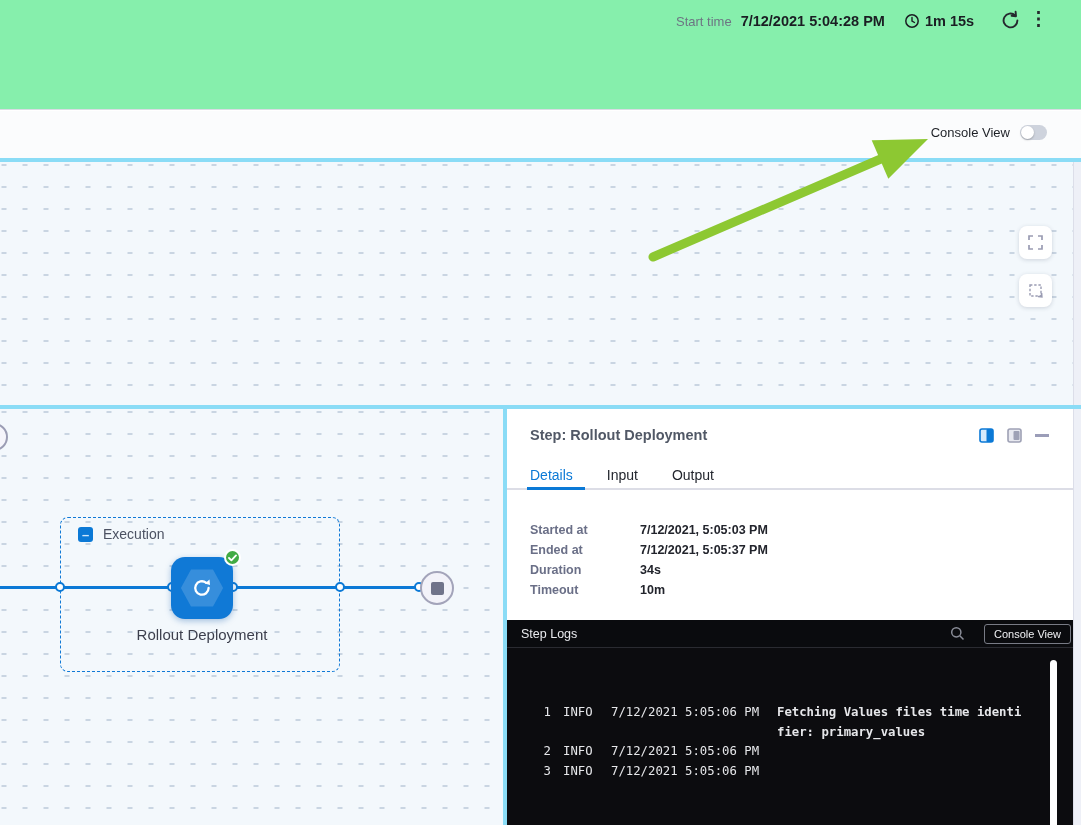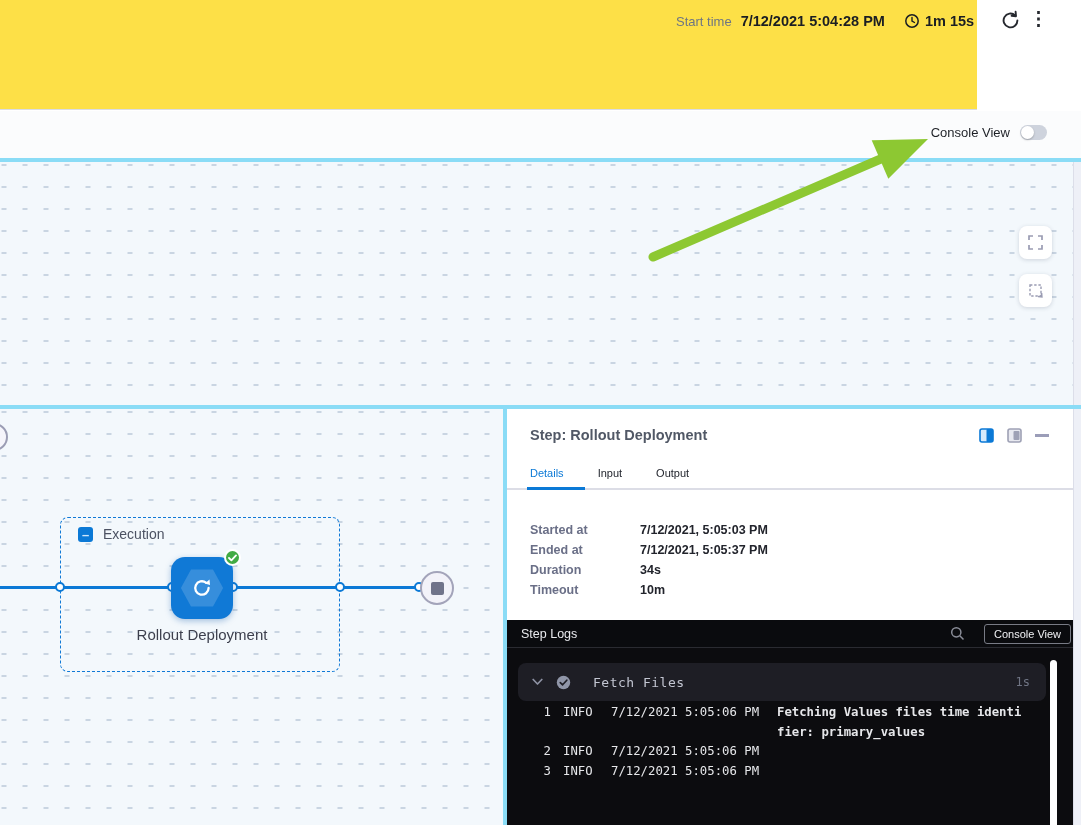--- a/index.html
+++ b/index.html
@@ -1,20 +1,20 @@
 <!DOCTYPE html>
 <html><head>
 <meta charset="utf-8">
 <style>
   * { margin:0; padding:0; box-sizing:border-box; }
   body { font-family:"Liberation Sans", sans-serif; background:#fff; }
   .app { position:relative; width:1081px; height:825px; overflow:hidden; background:#fff; }
 
   
-  .topbar { position:absolute; left:0; top:0; width:977px; height:110px; background:#fde047; border-bottom:1px solid #d9dce4; }
+  .topbar { position:absolute; left:0; top:0; width:1081px; height:110px; background:#86efac; border-bottom:1px solid #d9dce4; }
   .tb-row { position:absolute; left:676px; top:9px; height:24px; display:flex; align-items:center; }
   .tb-label { font-size:13px; color:#6d7583; margin-right:9px; }
   .tb-value { font-size:14.5px; font-weight:700; color:#1b1e23; margin-right:19px; }
   .tb-dur   { font-size:14.5px; font-weight:700; color:#1b1e23; margin-left:5px; }
   .icon-btn { position:absolute; background:none; border:none; cursor:pointer; padding:0; }
   .kebab { font-size:19px; color:#25282e; line-height:20px; font-weight:700; }
 
   
   .subbar { position:absolute; left:0; top:111px; width:1081px; height:47px; background:#fbfcfd; }
   .console-view { position:absolute; right:34px; top:14px; display:flex; align-items:center; }
@@ -64,21 +64,21 @@
   .stop-sq { width:13px; height:13px; background:#70738a; border-radius:2px; }
   .ghost-node { position:absolute; left:-20px; top:14px; width:28px; height:28px; border-radius:50%;
                 background:#f5f5fb; border:2px solid #9b9db4; }
 
   
   .panel { position:absolute; left:507px; top:409px; width:566px; height:416px; background:#fff; }
   .panel-title { position:absolute; left:23px; top:18px; font-size:14.5px; font-weight:600; color:#515866; }
   .layout-icons { position:absolute; left:472px; top:19px; display:flex; align-items:center; gap:13px; }
   .minimize { width:14px; height:3px; background:#9b9db8; border:none; cursor:pointer; padding:0; }
   .tabs { position:absolute; left:23px; top:58px; display:flex; }
-  .tab { background:none; border:none; cursor:pointer; font-size:11px; color:#23262e; padding:0 0 12px 0; margin-right:34px; }
+  .tab { background:none; border:none; cursor:pointer; font-size:14px; color:#23262e; padding:0 0 12px 0; margin-right:34px; }
   .tab.active { color:#0b79d6; }
   .tab-underline { position:absolute; left:20px; top:78px; width:58px; height:3px; background:#0b79d6; z-index:2; }
   .tab-divider { position:absolute; left:0; top:79px; width:566px; height:2px; background:#dcdde6; }
 
   .detail-rows { position:absolute; left:23px; top:111px; }
   .detail-row { display:flex; height:20px; align-items:center; }
   .d-label { width:110px; font-size:12.5px; font-weight:600; color:#6a6f87; }
   .d-value { font-size:12.5px; font-weight:700; color:#22242c; }
 
   
@@ -264,35 +264,20 @@
         <button class="logs-search">
           <svg width="15" height="15" viewBox="0 0 15 15" fill="none" stroke="#8a8d98" stroke-width="1.5">
               <circle cx="6.3" cy="6.3" r="4.6"></circle>
               <line x1="9.8" y1="9.8" x2="13.5" y2="13.5"></line>
             </svg>
         </button>
         <button class="cv-btn">Console View</button>
       </div>
 
       <div class="logs-body">
-        <div class="log-group">
-          <span class="lg-chevron">
-            <svg width="11" height="8" viewBox="0 0 11 8">
-                <path d="M1.2 1.5 L5.5 6 L9.8 1.5" fill="none" stroke="#8e92a4" stroke-width="1.7" stroke-linecap="round" stroke-linejoin="round"></path>
-              </svg>
-          </span>
-          <span class="lg-check">
-            <svg width="15" height="15" viewBox="0 0 15 15">
-                <circle cx="7.5" cy="7.5" r="6.7" fill="#9096a8"></circle>
-                <path d="M4.3 7.6 L6.6 9.8 L10.8 5.2" fill="none" stroke="#1e1e25" stroke-width="1.7" stroke-linecap="round" stroke-linejoin="round"></path>
-              </svg>
-          </span>
-          <span class="lg-name">Fetch Files</span>
-          <span class="lg-dur">1s</span>
-        </div>
 
         <div class="log-lines">
           <div class="log-row">
             <span class="lr-num">1</span>
             <span class="lr-level">INFO</span>
             <span class="lr-time">7/12/2021 5:05:06 PM</span>
             <span class="lr-msg bold">Fetching Values files time identifier: primary_values</span>
           </div>
           <div class="log-row">
             <span class="lr-num">2</span>

